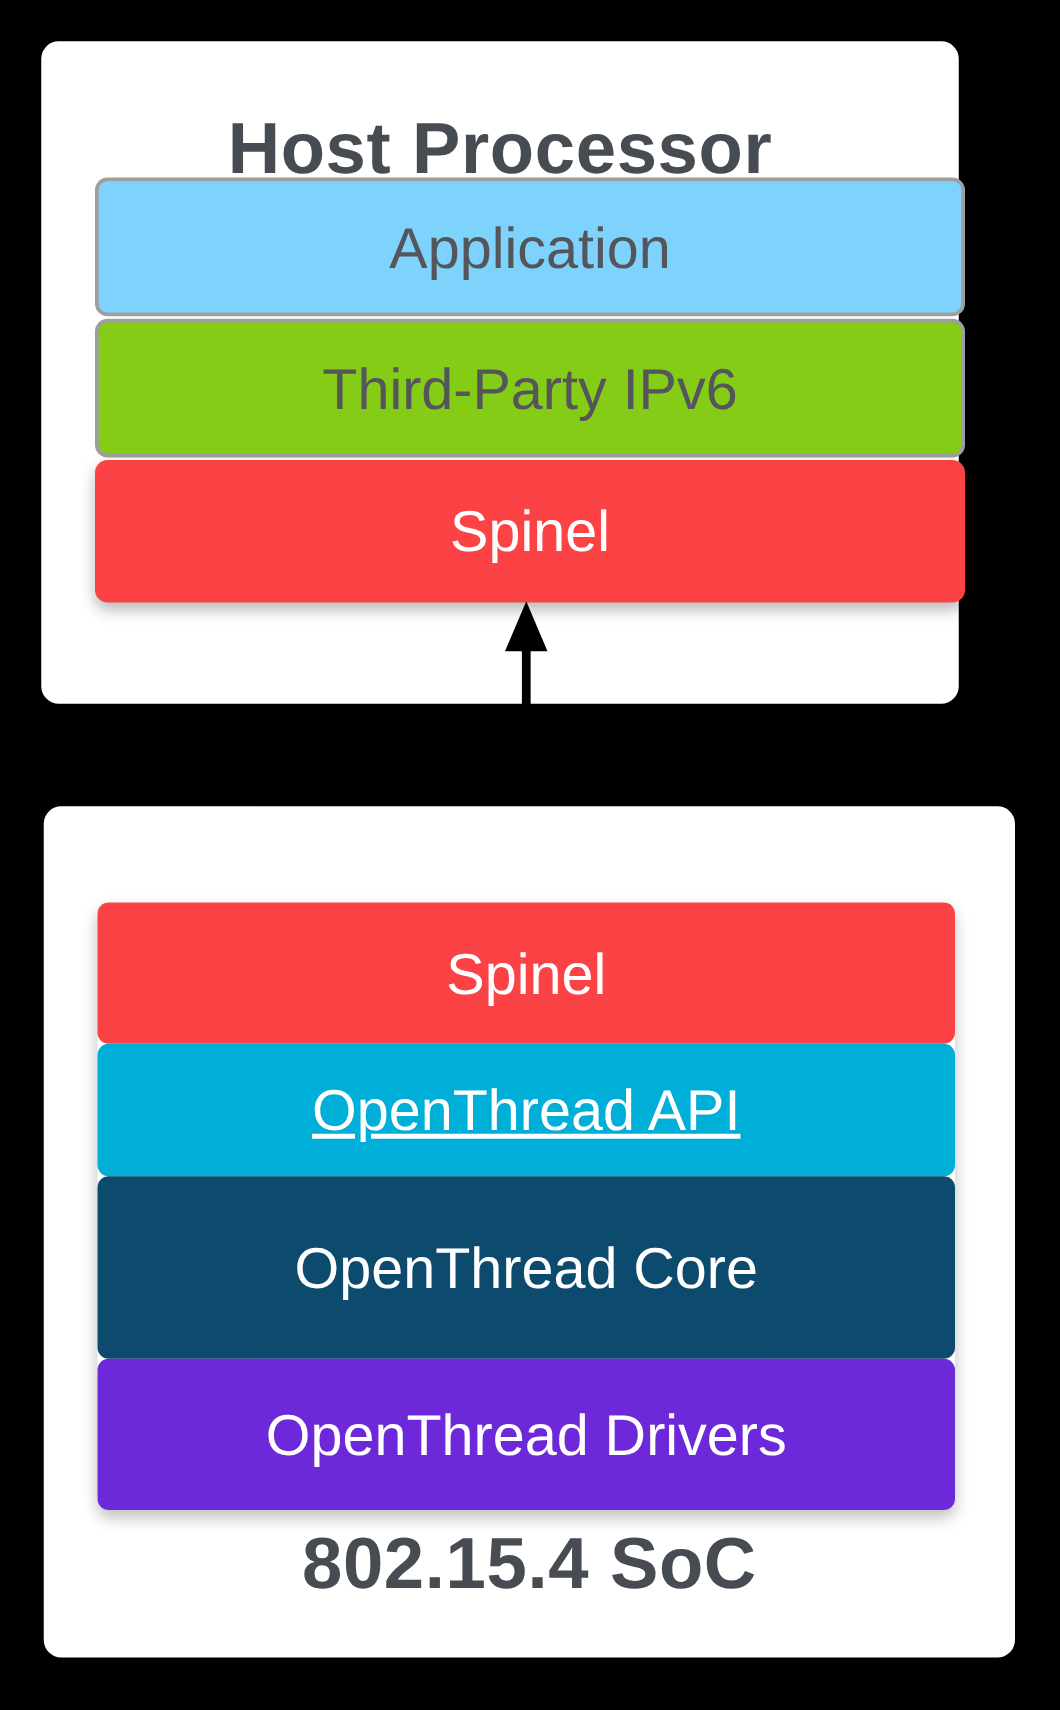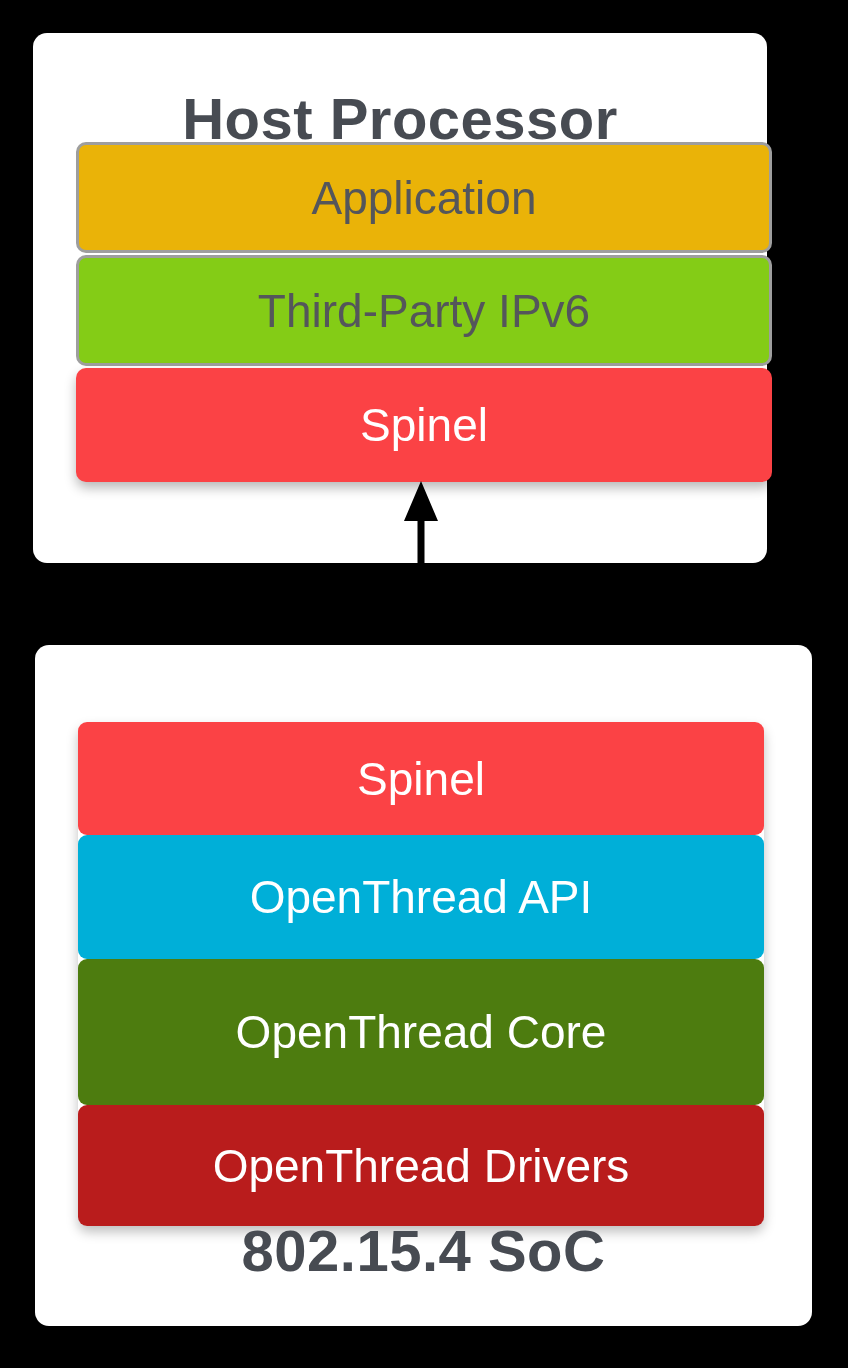--- a/index.html
+++ b/index.html
@@ -51,21 +51,21 @@
 
   .soc-layers {
     position: absolute;
     left: 43px; top: 77px;
     width: 686px;
     border-radius: 10px;
     box-shadow: 0 6px 12px rgba(0,0,0,0.25);
   }
   .soc-layers .layer { color: #ffffff; border-radius: 9px; }
   .layer--soc-spinel  { height: 113px; }
-  .layer--soc-api     { height: 124px; }
+  .layer--soc-api     { height: 106px; text-decoration: underline; }
   .layer--soc-core    { height: 146px; }
   .layer--soc-drivers { height: 121px; }
 
   .soc-title {
     position: absolute;
     left: 0; top: 572px;
     width: 100%;
     text-align: center;
     font-size: 58px;
     font-weight: bold;
@@ -81,21 +81,21 @@
     letter-spacing: 0.5px;
   }
 </style>
 </head>
 <body>
 
 <div class="panel panel--host">
   <div class="host-title" style="color: rgb(71, 75, 82);">Host Processor</div>
 
   <div class="host-layers">
-    <div class="layer layer--gray" style="background-color: #eab308; border-color: rgb(158, 158, 158);">
+    <div class="layer layer--gray" style="background-color: #7dd3fc; border-color: rgb(158, 158, 158);">
       <span>Application</span>
     </div>
     <div class="layer layer--gray" style="background-color: #84cc16; border-color: rgb(158, 158, 158);">
       <span>Third-Party IPv6</span>
     </div>
     <div class="layer layer--red-host" style="background-color: rgb(251, 66, 69);">
       <span>Spinel</span>
     </div>
   </div>
 </div>
@@ -105,22 +105,22 @@
 </svg>
 
 <div class="panel panel--soc">
   <div class="soc-layers">
     <div class="layer layer--soc-spinel" style="background-color: rgb(251, 66, 69);">
       <span>Spinel</span>
     </div>
     <div class="layer layer--soc-api" style="background-color: rgb(0, 175, 216);">
       <span>OpenThread API</span>
     </div>
-    <div class="layer layer--soc-core" style="background-color: #4d7c0f;">
+    <div class="layer layer--soc-core" style="background-color: #0c4a6e;">
       <span>OpenThread Core</span>
     </div>
-    <div class="layer layer--soc-drivers" style="background-color: #b91c1c;">
+    <div class="layer layer--soc-drivers" style="background-color: #6d28d9;">
       <span>OpenThread Drivers</span>
     </div>
   </div>
 
   <div class="soc-title" style="color: rgb(71, 75, 82);">802.15.4 SoC</div>
 </div>
 
 </body></html>

